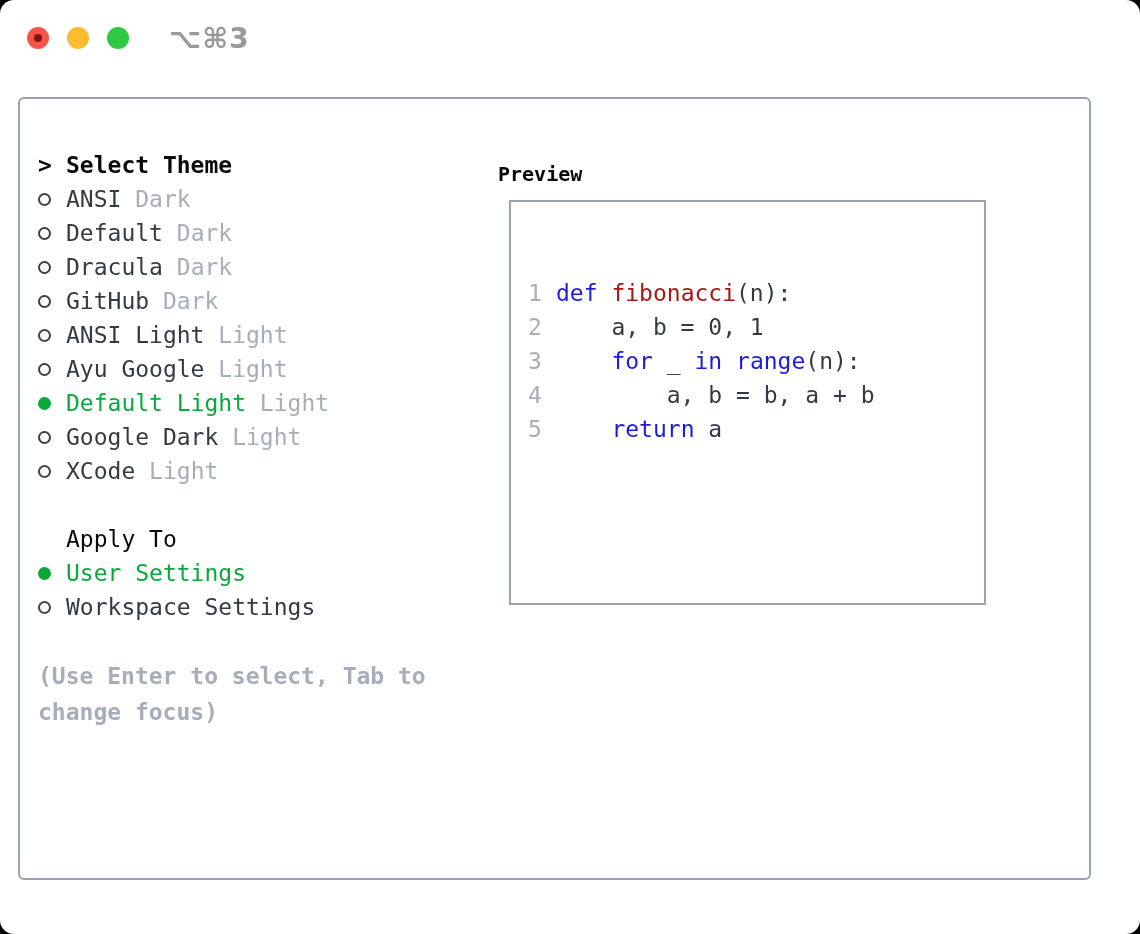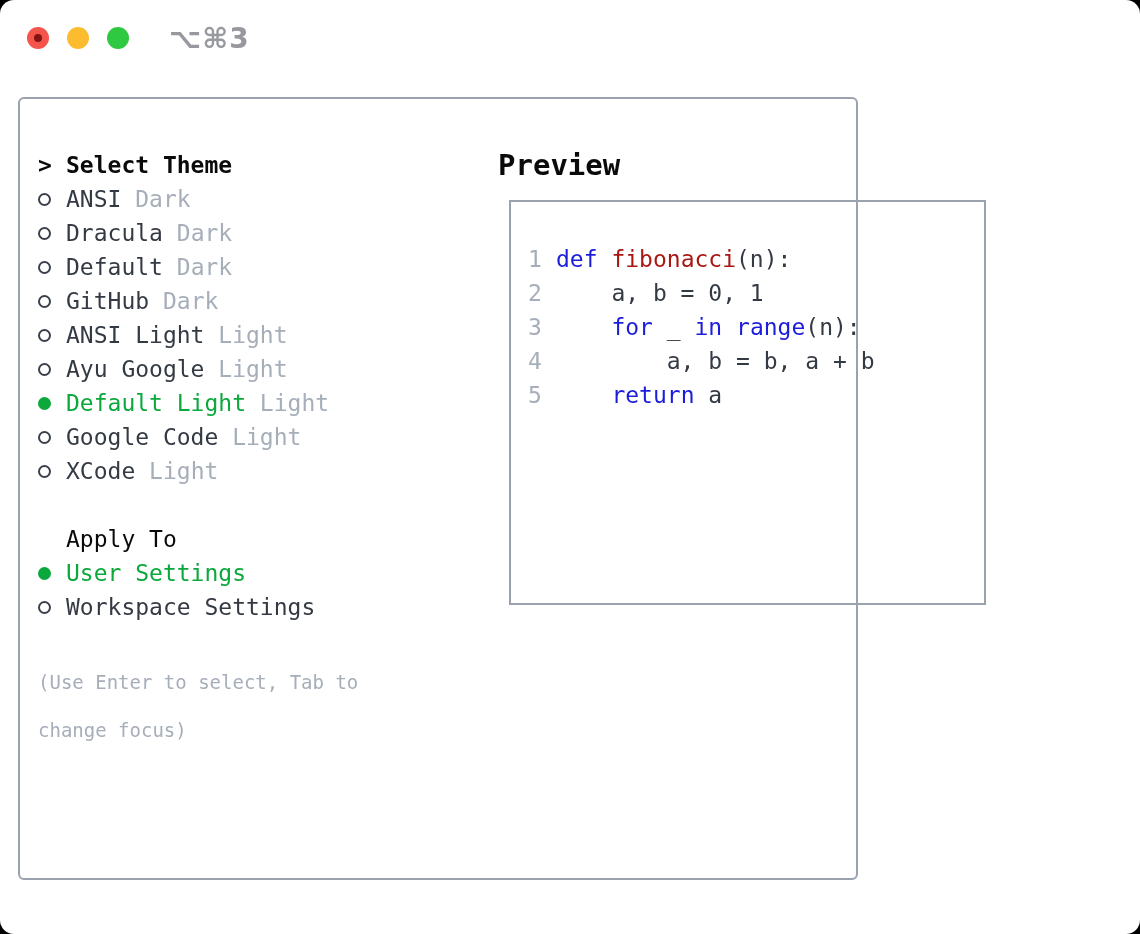--- a/index.html
+++ b/index.html
@@ -19,40 +19,40 @@
   .titlebar{position:absolute;left:27px;top:27px;height:22px;display:flex;align-items:center;gap:18px;}
   .tl{width:22px;height:22px;border-radius:50%;position:relative;}
   .tl-red{background:var(--traffic_red);}
   .tl-red::after{content:"";position:absolute;inset:7px;border-radius:50%;background:var(--traffic_red_dot);}
   .tl-yellow{background:var(--traffic_yellow);}
   .tl-green{background:var(--traffic_green);}
   .shortcut{margin-left:22px;font-family:"DejaVu Sans",sans-serif;font-size:28px;
             font-weight:bold;color:var(--shortcut);letter-spacing:1px;}
 
   
-  .panel{position:absolute;left:18px;top:97px;width:840px;height:783px;box-sizing:border-box;
+  .panel{position:absolute;left:18px;top:97px;width:1073px;height:783px;box-sizing:border-box;
          border:2px solid var(--border);border-radius:6px;padding:49px 0 0 18px;}
   .line{height:34px;line-height:34px;font-size:23px;white-space:pre;color:var(--text_dark);}
   .spacer{height:34px;}
   .pointer{display:inline-block;width:28px;color:var(--heading);font-weight:bold;}
   .hdr{color:var(--heading);font-weight:bold;}
   .marker{display:inline-block;width:28px;}
   .marker::before{content:"";display:inline-block;width:13px;height:13px;box-sizing:border-box;
                   border:2px solid var(--circle);border-radius:50%;margin-bottom:1px;}
   .item.selected .marker::before{background:var(--ui_green);border-color:var(--ui_green);}
   .item.selected .tname{color:var(--ui_green);}
   .ttag{color:var(--muted);margin-left:13.85px;margin-top:16px;}
   .section-label{color:var(--heading);margin-left:28px;}
-  .help{font-size:19px;line-height:48px;color:var(--muted);white-space:pre-line;}
+  .help{font-size:23px;line-height:36px;color:var(--muted);white-space:pre-line;font-weight:bold;}
 
   
-  .preview-label{position:absolute;left:478px;top:49px;height:34px;line-height:34px;
-                 font-size:29px;font-weight:bold;color:var(--heading);}
+  .preview-label{position:absolute;left:478px;top:58px;height:34px;line-height:34px;
+                 font-size:20px;font-weight:bold;color:var(--heading);}
   .preview-box{position:absolute;left:489px;top:101px;width:477px;height:405px;box-sizing:border-box;
-               border:2px solid var(--border);padding:40px 0 0 17px;overflow:hidden;}
+               border:2px solid var(--border);padding:74px 0 0 17px;overflow:hidden;}
   .cline{height:34px;line-height:34px;font-size:23px;white-space:pre;color:var(--text_dark);}
   .lnum{display:inline-block;width:28px;color:var(--muted);}
   .pl{color:var(--text_dark);}
   .kw{color:var(--keyword_blue);}
   .fn{color:var(--func_red);}
   .ctx{color:var(--context_gray);}
   .del{color:var(--deleted_red);}
   .add{color:var(--added_green);}
 </style>
 </head>
@@ -65,27 +65,27 @@
     <span class="tl tl-yellow"></span>
     <span class="tl tl-green"></span>
     <span class="shortcut">⌥⌘3</span>
   </div>
 
   <div class="panel">
 
     <div class="line"><span class="pointer">&gt;</span><span class="hdr">Select Theme</span></div>
 
     <div class="line item"><span class="marker"></span><span class="tname">ANSI</span><span class="ttag">Dark</span></div>
+    <div class="line item"><span class="marker"></span><span class="tname">Default</span><span class="ttag">Dark</span></div>
     <div class="line item"><span class="marker"></span><span class="tname">Dracula</span><span class="ttag">Dark</span></div>
-    <div class="line item"><span class="marker"></span><span class="tname">Default</span><span class="ttag">Dark</span></div>
     <div class="line item"><span class="marker"></span><span class="tname">GitHub</span><span class="ttag">Dark</span></div>
     <div class="line item"><span class="marker"></span><span class="tname">ANSI Light</span><span class="ttag">Light</span></div>
     <div class="line item"><span class="marker"></span><span class="tname">Ayu Google</span><span class="ttag">Light</span></div>
     <div class="line item selected"><span class="marker"></span><span class="tname">Default Light</span><span class="ttag">Light</span></div>
-    <div class="line item"><span class="marker"></span><span class="tname">Google Code</span><span class="ttag">Light</span></div>
+    <div class="line item"><span class="marker"></span><span class="tname">Google Dark</span><span class="ttag">Light</span></div>
     <div class="line item"><span class="marker"></span><span class="tname">XCode</span><span class="ttag">Light</span></div>
 
     <div class="spacer"></div>
 
     <div class="line section-label">Apply To</div>
     <div class="line item selected"><span class="marker"></span><span class="tname">User Settings</span></div>
     <div class="line item"><span class="marker"></span><span class="tname">Workspace Settings</span></div>
 
     <div class="spacer"></div>
 

